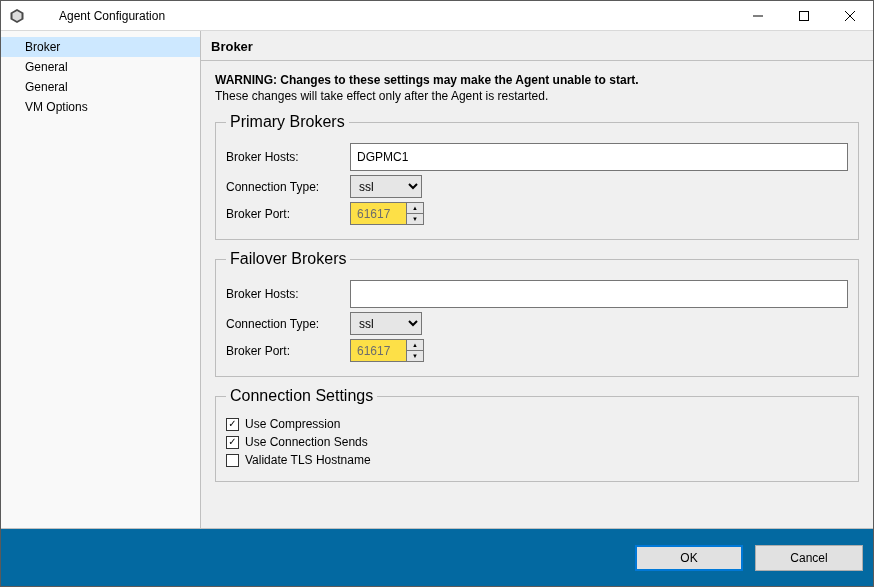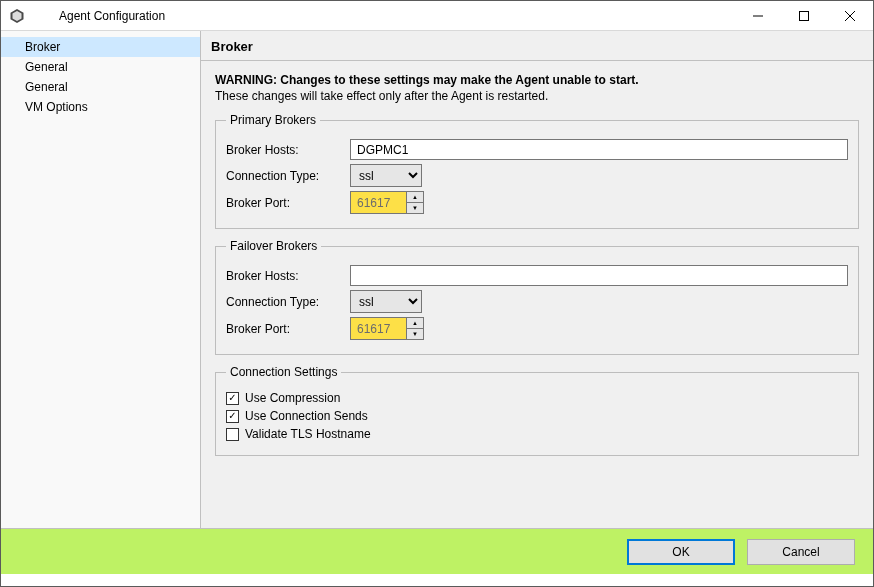--- a/index.html
+++ b/index.html
@@ -93,37 +93,37 @@
     margin-bottom: 10px;
   }
 
   fieldset.group {
     border: 1px solid #bdbdbd;
     margin: 0 0 10px 0;
     padding: 8px 10px 10px 10px;
     position: relative;
   }
   fieldset.group legend {
-    font-size: 12px;
+    font-size: 16px;
     padding: 0 4px;
     color: #000;
     background: #f0f0f0;
   }
   .row {
     display: flex;
     align-items: center;
     margin: 4px 0;
     gap: 12px;
   }
   .row-label {
     width: 112px;
     font-size: 12px;
   }
   input.text {
-    height: 21px;
+    height: 28px;
     border: 1px solid #767676;
     background: #fff;
     padding: 2px 6px;
     font-size: 12px;
     font-family: inherit;
   }
   .hosts-input { flex:1; }
   select.combo {
     height: 23px;
     width: 72px;
@@ -171,27 +171,27 @@
     width:13px; height:13px;
     border:1px solid #333;
     background:#fff;
     display:flex; align-items:center; justify-content:center;
     font-size:10px;
     line-height:1;
   }
 
   
   .button-row {
-    height:46px;
+    height:58px;
     border-top: 1px solid #c0c0c0;
-    background:#bef264;
+    background:#0369a1;
     display:flex;
     justify-content:flex-end;
     align-items:center;
-    padding: 0 18px;
+    padding: 0 10px;
     gap:12px;
   }
   .btn {
     width:108px;
     height:26px;
     background:#e1e1e1;
     border:1px solid #adadad;
     font-size:12px;
     font-family:inherit;
     display:flex; align-items:center; justify-content:center;

